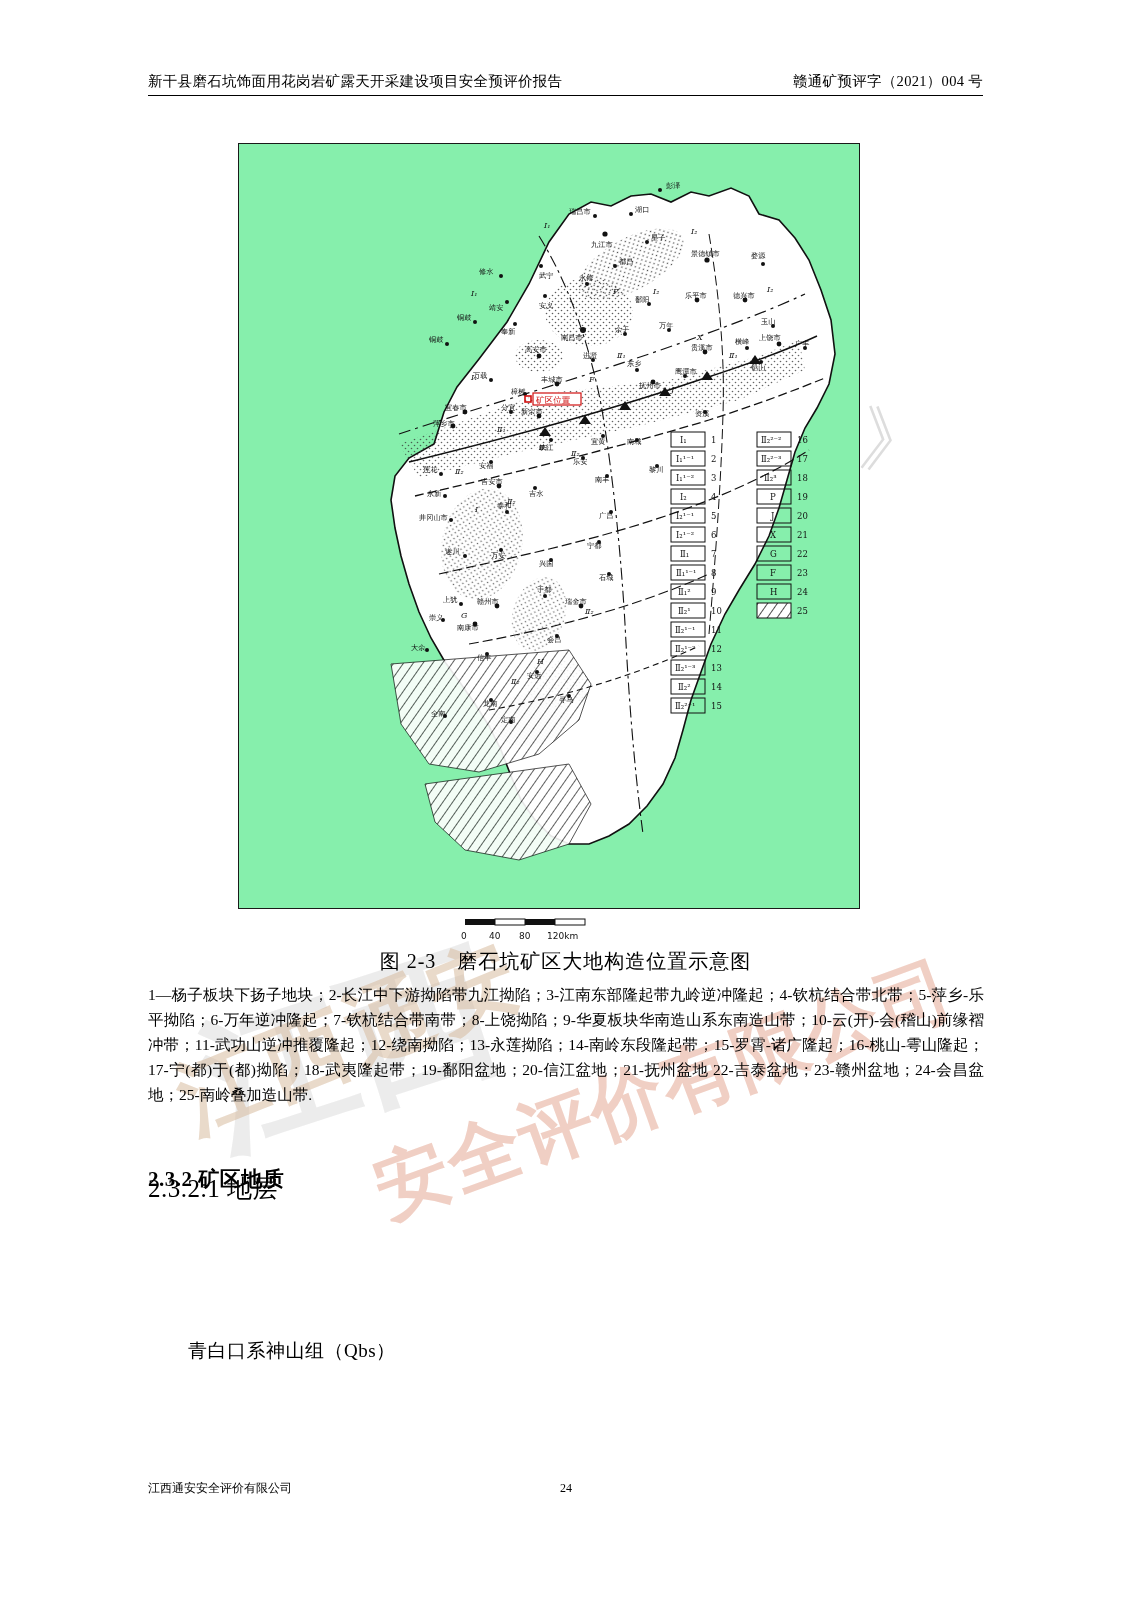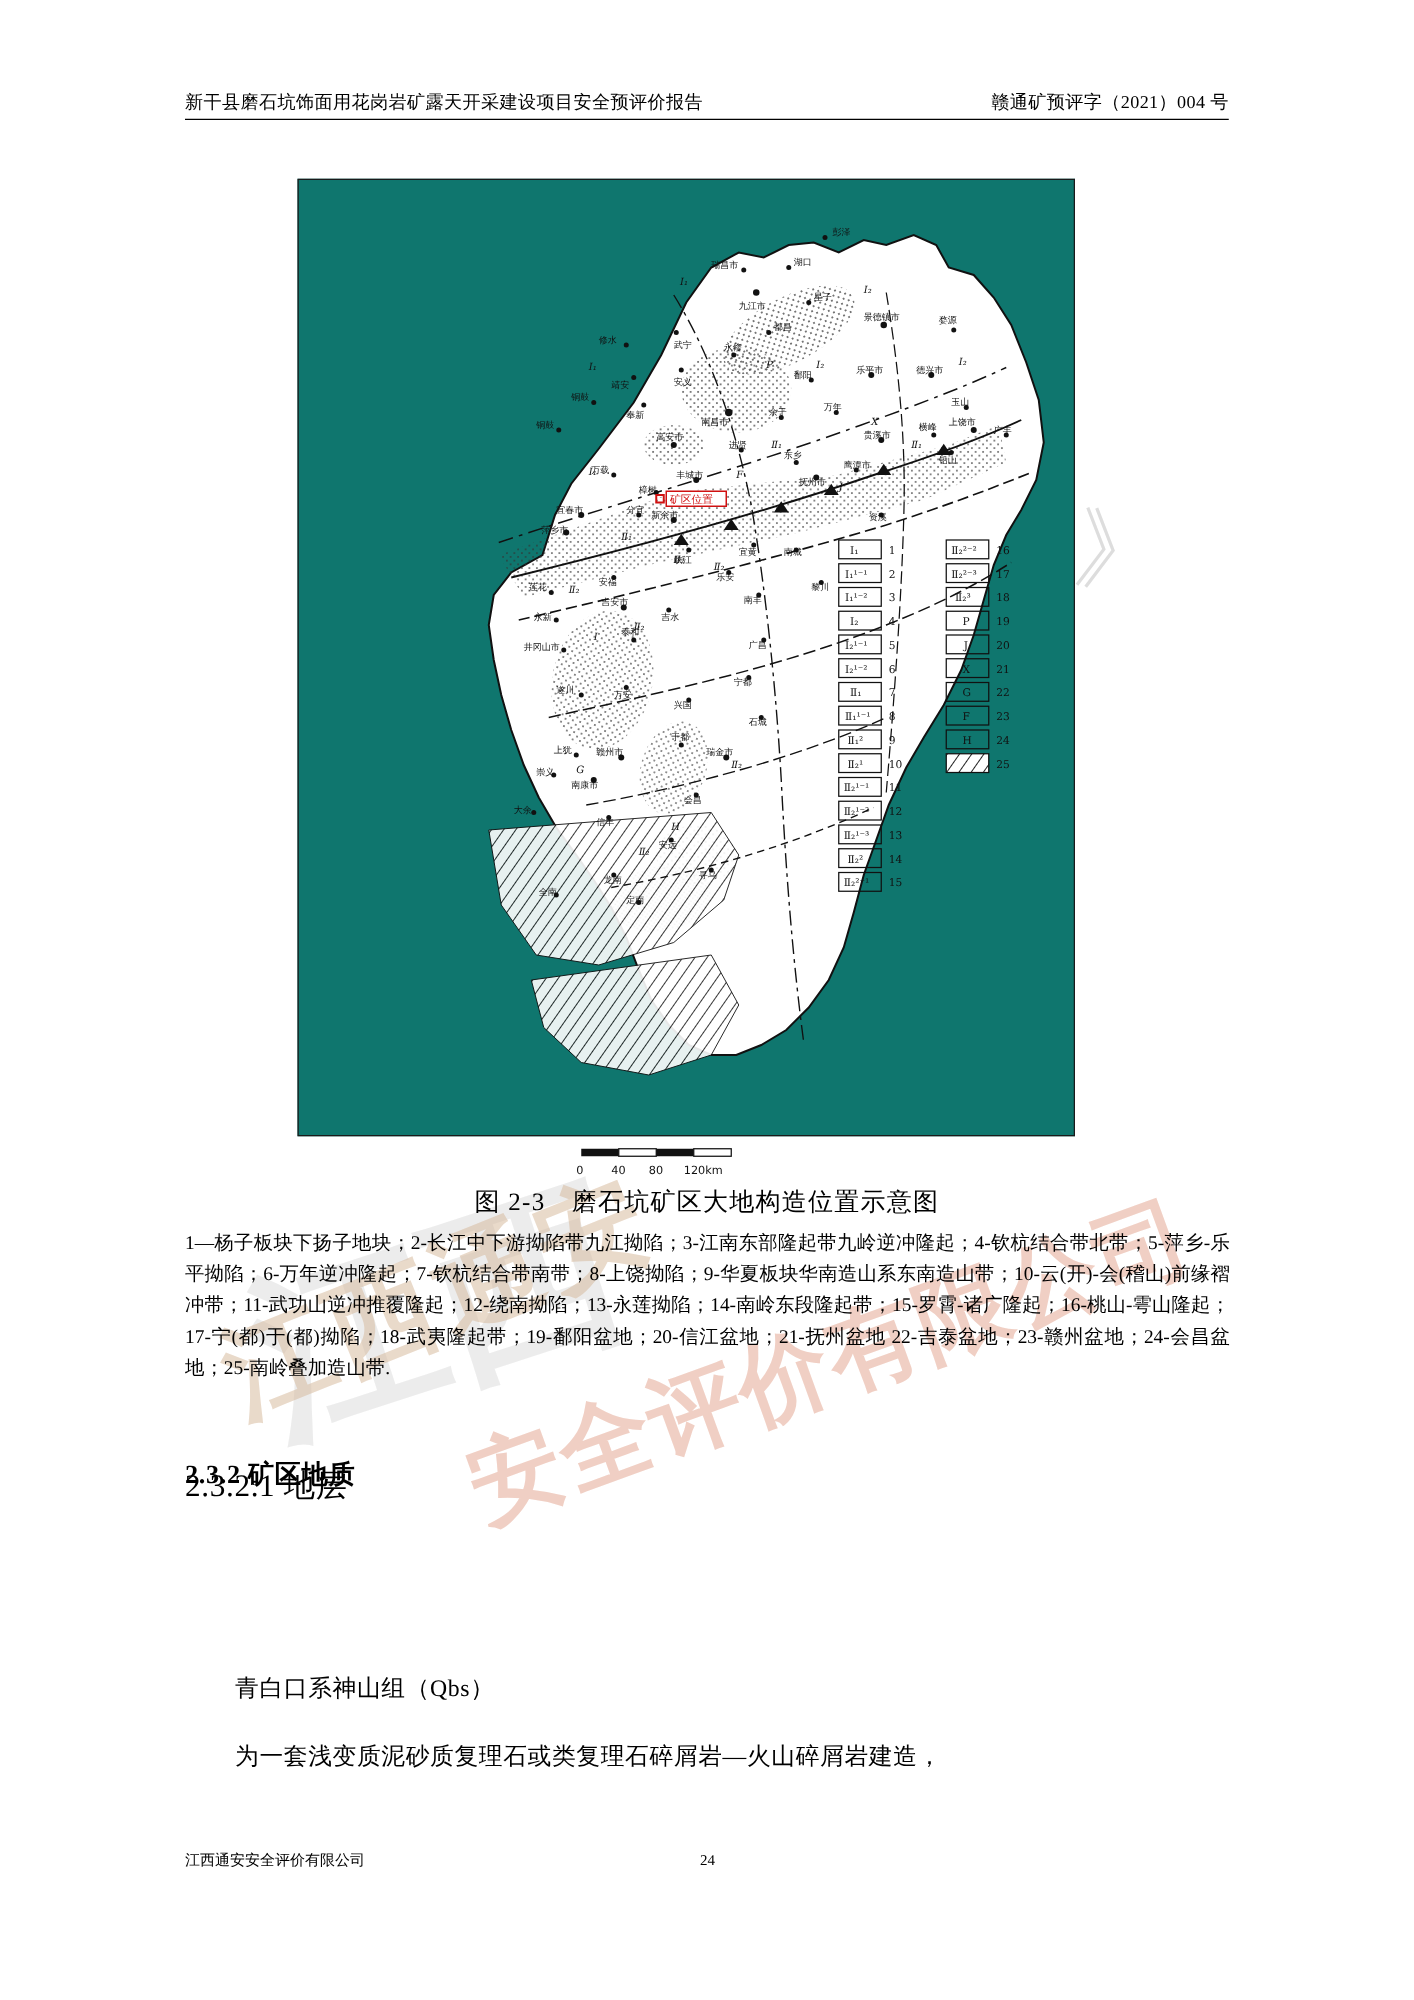--- a/index.html
+++ b/index.html
@@ -43,21 +43,21 @@
     background: #000;
   }
   
   .figure-box {
     position: absolute;
     top: 143px;
     left: 238px;
     width: 620px;
     height: 764px;
     border: 1px solid #1a1a1a;
-    background: #0f766e;
+    background: #86efac;
     overflow: hidden;
   }
   .map-svg { position: absolute; inset: 0; }
   .scalebar {
     position: absolute;
     top: 915px;
     left: 455px;
     width: 220px;
     height: 30px;
   }
@@ -512,20 +512,19 @@
     </g>
   </svg>
 
   <div class="fig-caption">图 2-3　磨石坑矿区大地构造位置示意图</div>
 
   <div class="legend-text">1—杨子板块下扬子地块；2-长江中下游拗陷带九江拗陷；3-江南东部隆起带九岭逆冲隆起；4-钦杭结合带北带；5-萍乡-乐平拗陷；6-万年逆冲隆起；7-钦杭结合带南带；8-上饶拗陷；9-华夏板块华南造山系东南造山带；10-云(开)-会(稽山)前缘褶冲带；11-武功山逆冲推覆隆起；12-绕南拗陷；13-永莲拗陷；14-南岭东段隆起带；15-罗霄-诸广隆起；16-桃山-雩山隆起；17-宁(都)于(都)拗陷；18-武夷隆起带；19-鄱阳盆地；20-信江盆地；21-抚州盆地 22-吉泰盆地；23-赣州盆地；24-会昌盆地；25-南岭叠加造山带.</div>
 
   <div class="h3">2.3.2 矿区地质</div>
   <div class="h4">2.3.2.1 地层</div>
   <div class="p2">青白口系神山组（Qbs）</div>
-  <div class="p3">为一套浅变质泥砂质复理石或类复理石碎屑岩—火山碎屑岩建造，</div>
 
   <div class="footer">
     <div class="f-left">江西通安安全评价有限公司</div>
     <div class="f-center">24</div>
   </div>
 
 </div>
 
 </body></html>

